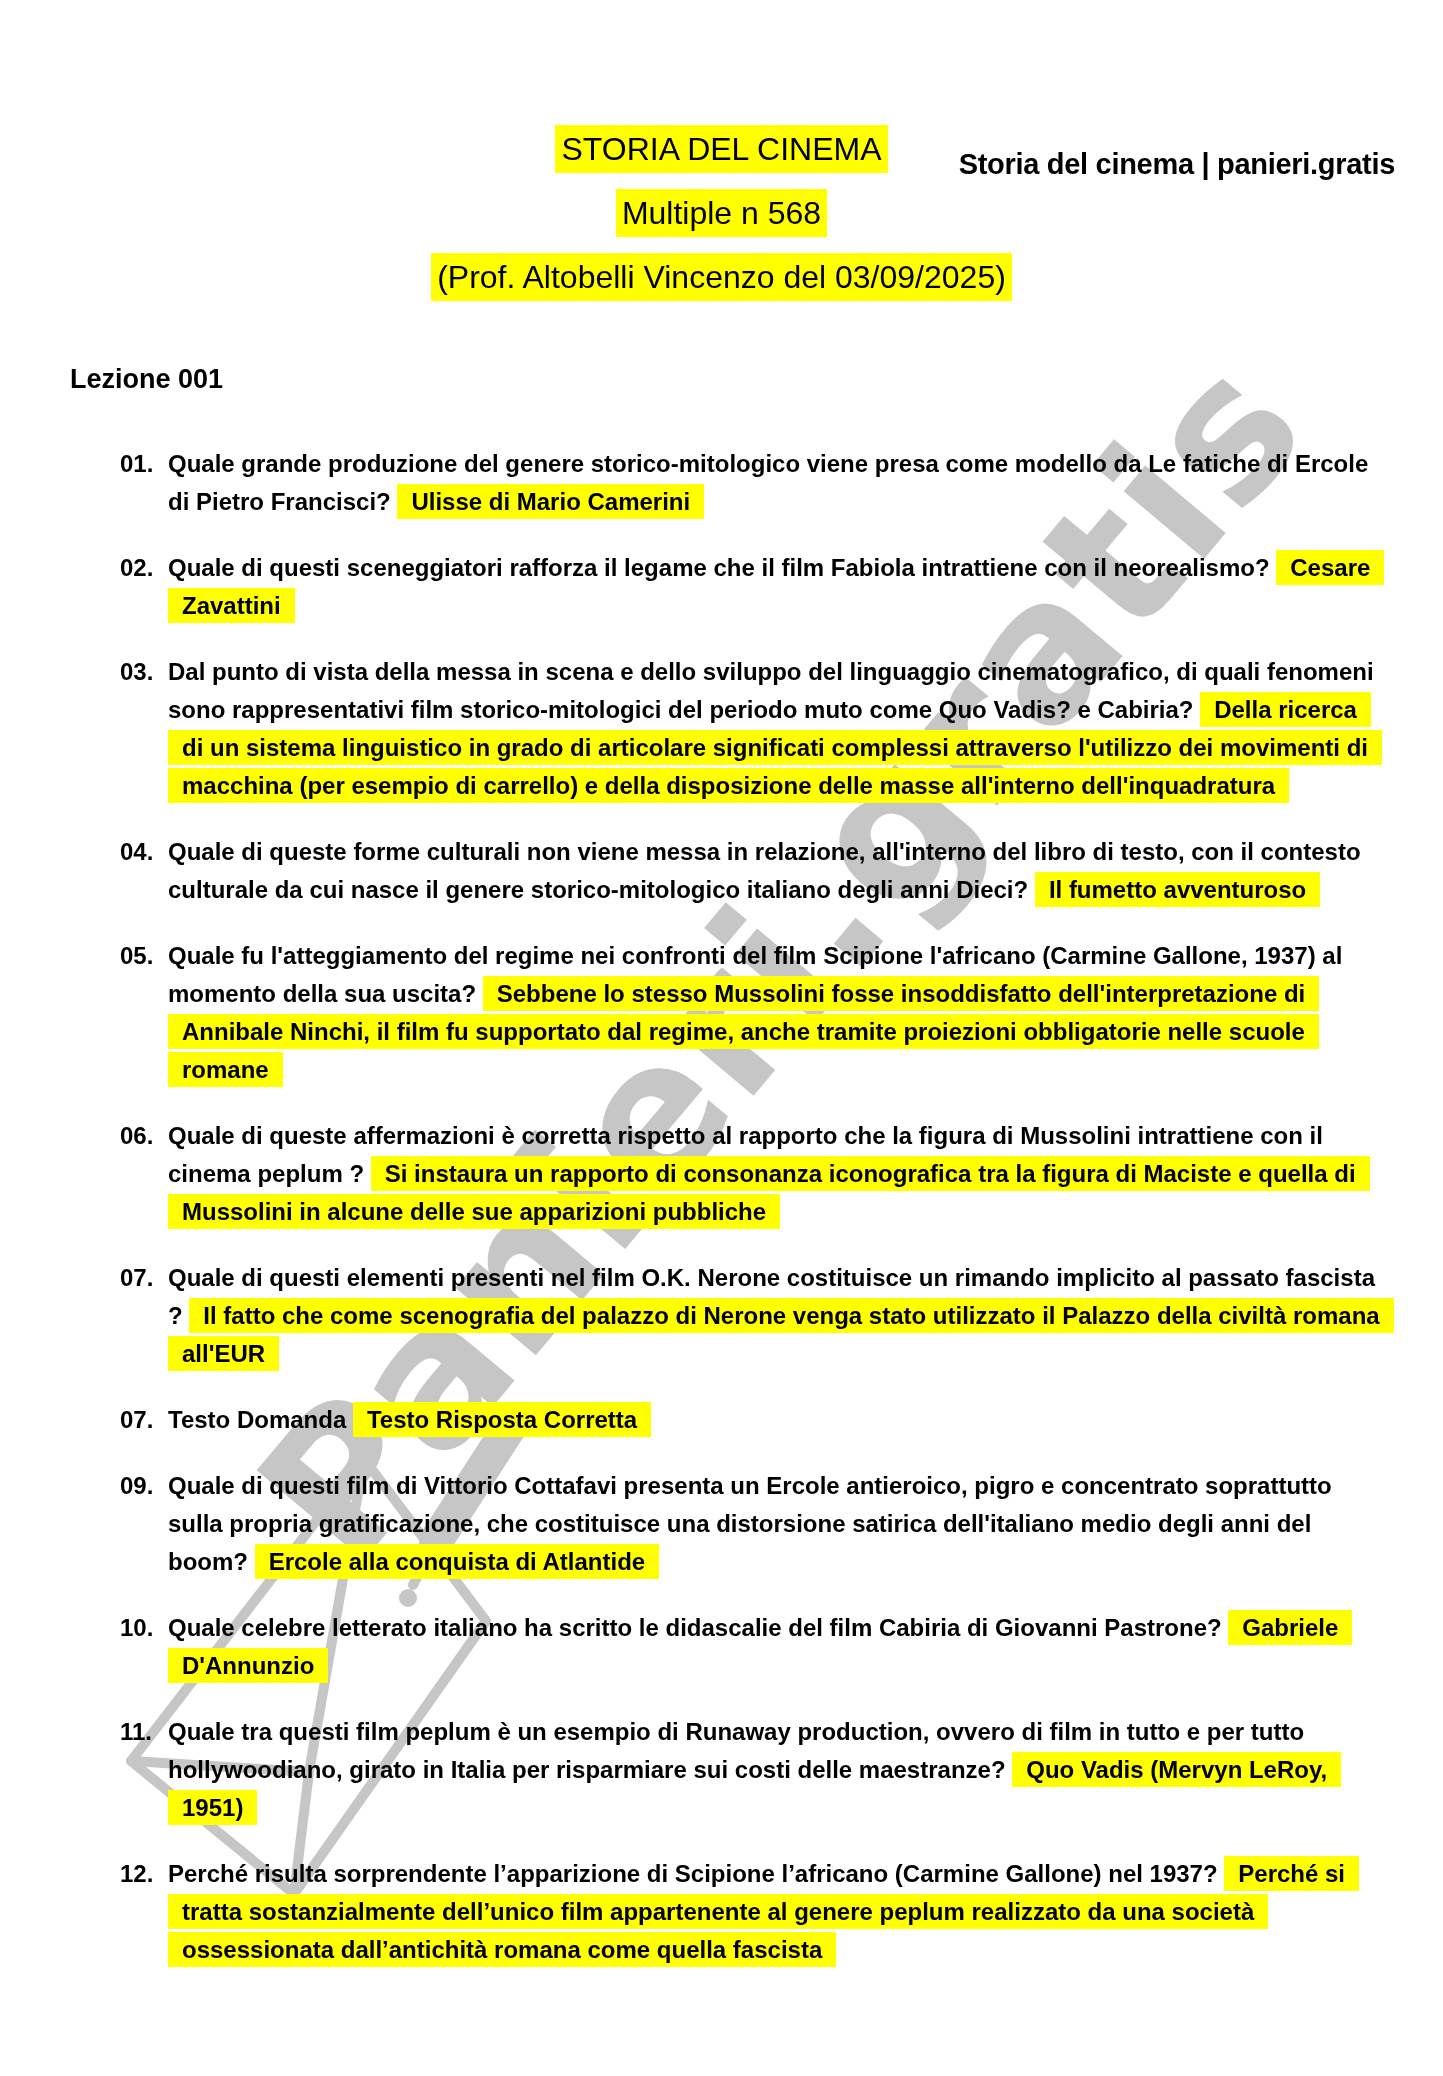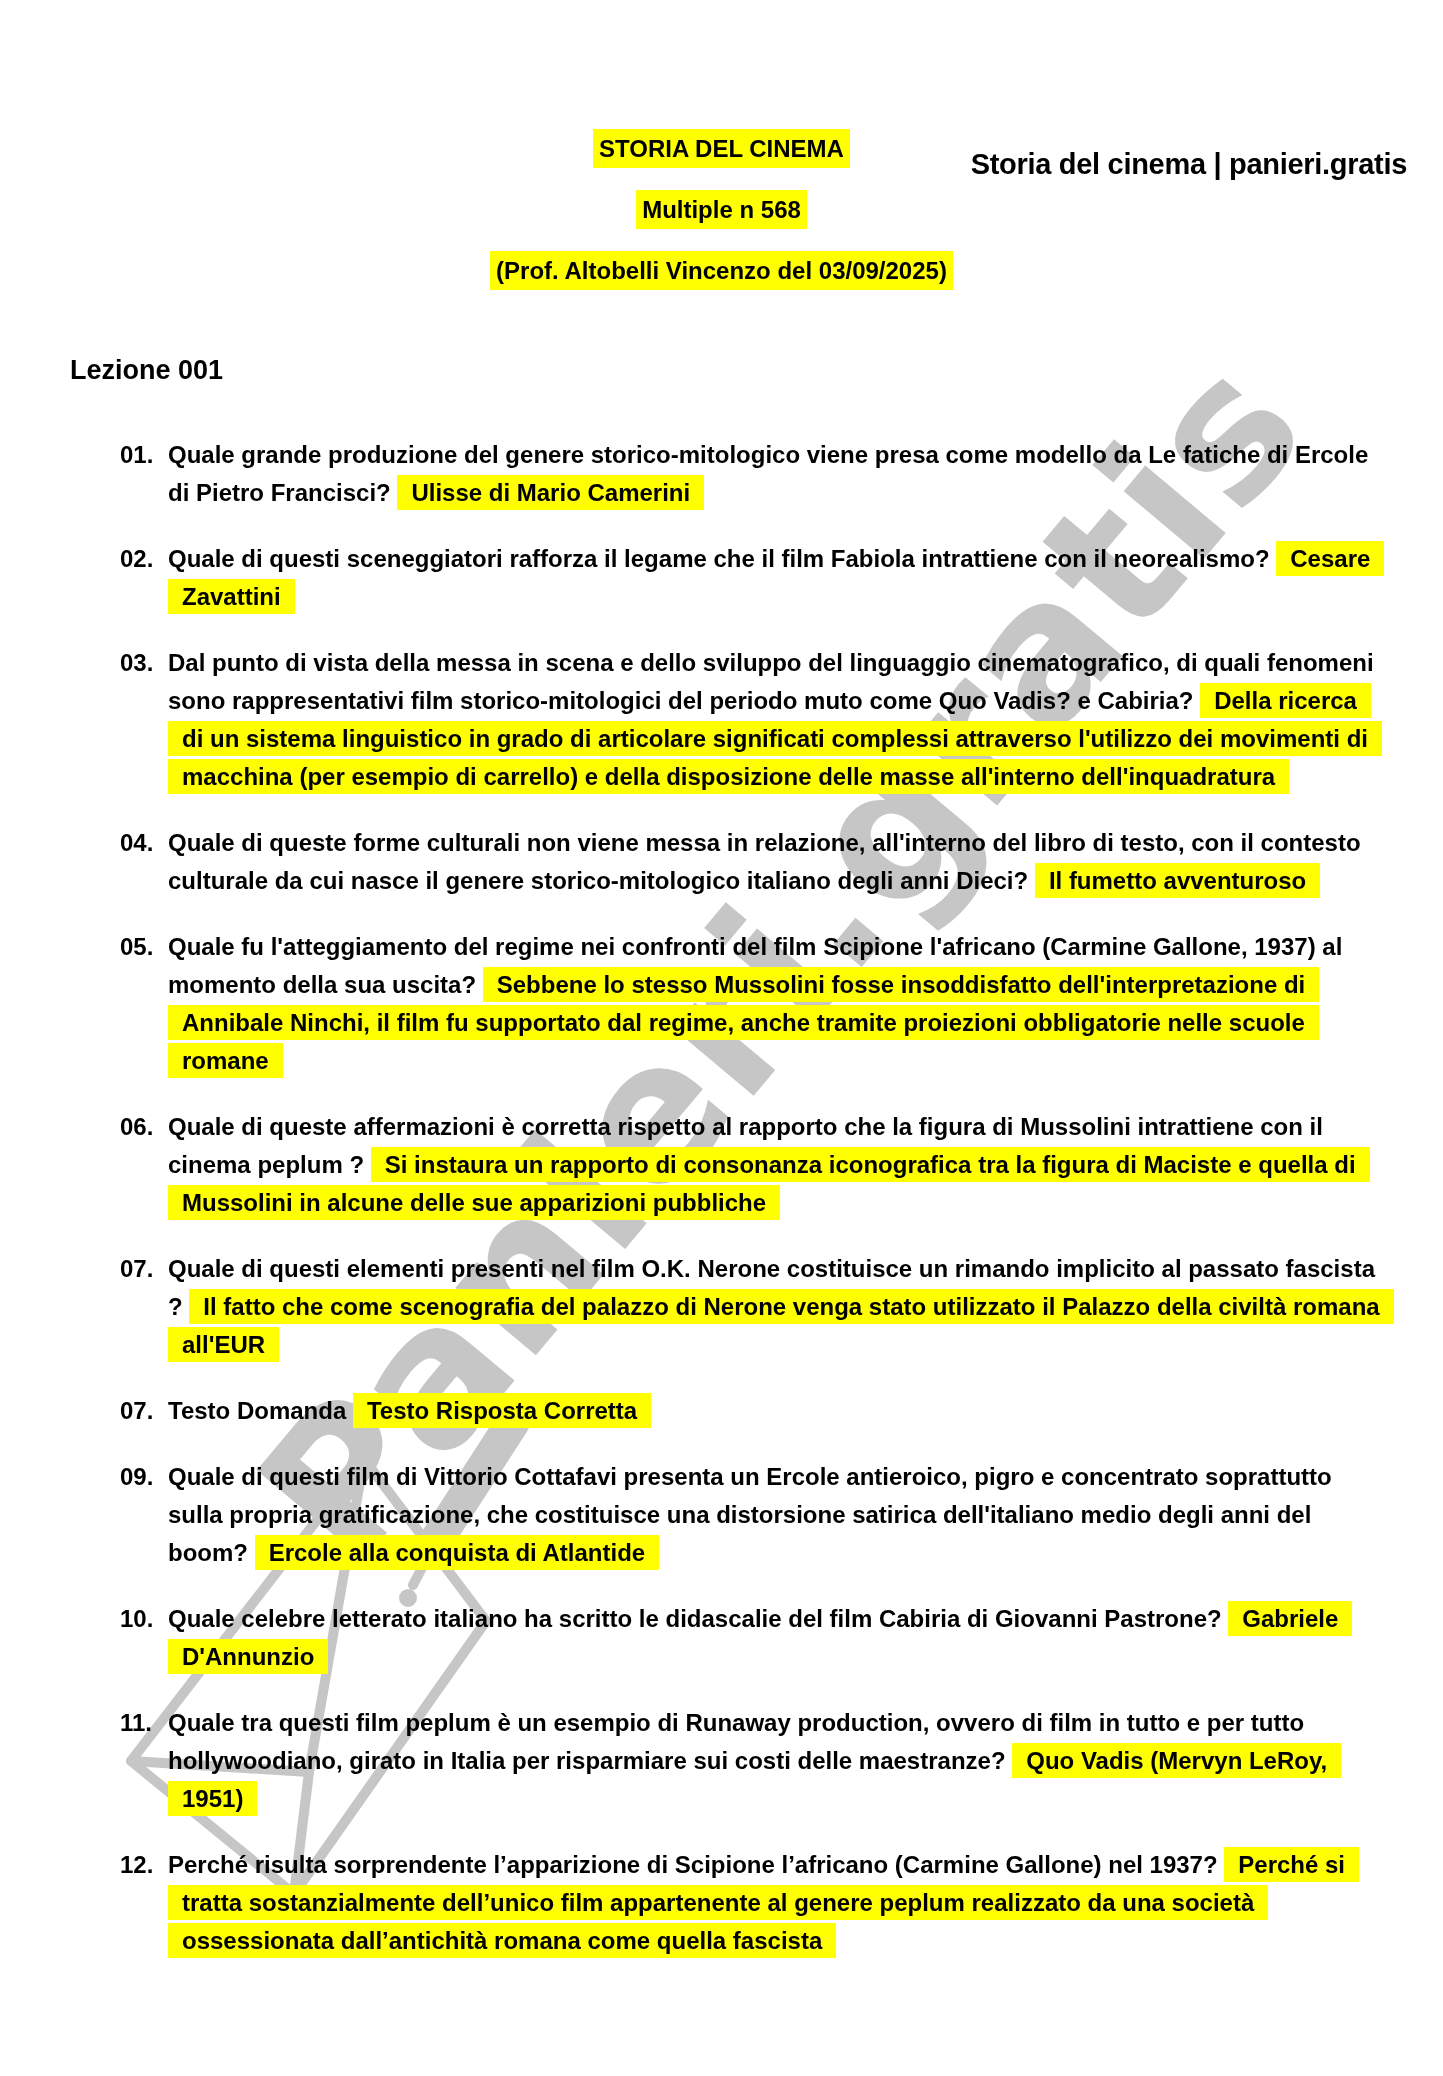--- a/index.html
+++ b/index.html
@@ -10,33 +10,33 @@
     overflow: hidden;
     font-family: "Liberation Sans", sans-serif;
     color: #000;
   }
   .watermark-svg {
     position: absolute; left: 0; top: 0; z-index: 0;
     pointer-events: none;
   }
   .content { position: relative; z-index: 1; }
   .doc-header {
-    position: absolute; top: 16px; right: 36px;
+    position: absolute; top: 16px; right: 48px;
     font-size: 29px; font-weight: bold; letter-spacing: -0.3px;
   }
   mark {
     background: var(--highlight, #ffff00);
     color: inherit;
     padding: 4px 14px;
     -webkit-box-decoration-break: clone;
     box-decoration-break: clone;
   }
   .title-block { margin-top: 132px; text-align: center; }
   .title-line { line-height: 34px; margin-bottom: 24px; }
-  .title-line mark { font-weight: bold; font-size: 24px; padding: 6px 6px; }
+  .title-line mark { font-weight: normal; font-size: 32px; padding: 6px 6px; }
   .lesson-heading {
     margin: 64px 0 16px 70px;
     font-size: 27px; font-weight: bold;
   }
   .questions { margin: 50px 0 0 120px; width: 1262px; font-weight: bold; }
   .question {
     display: flex; align-items: flex-start;
     margin-bottom: 28px;
     font-size: 24px; line-height: 38px;
   }

